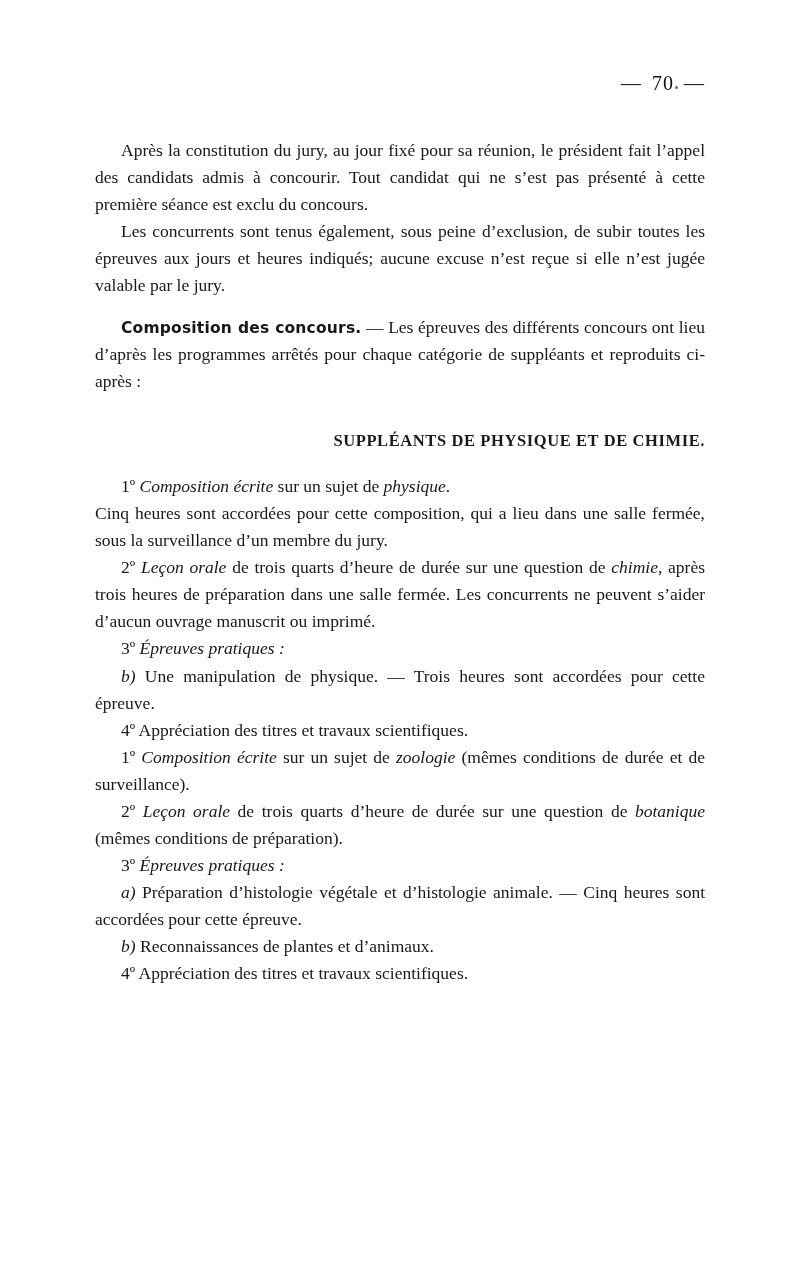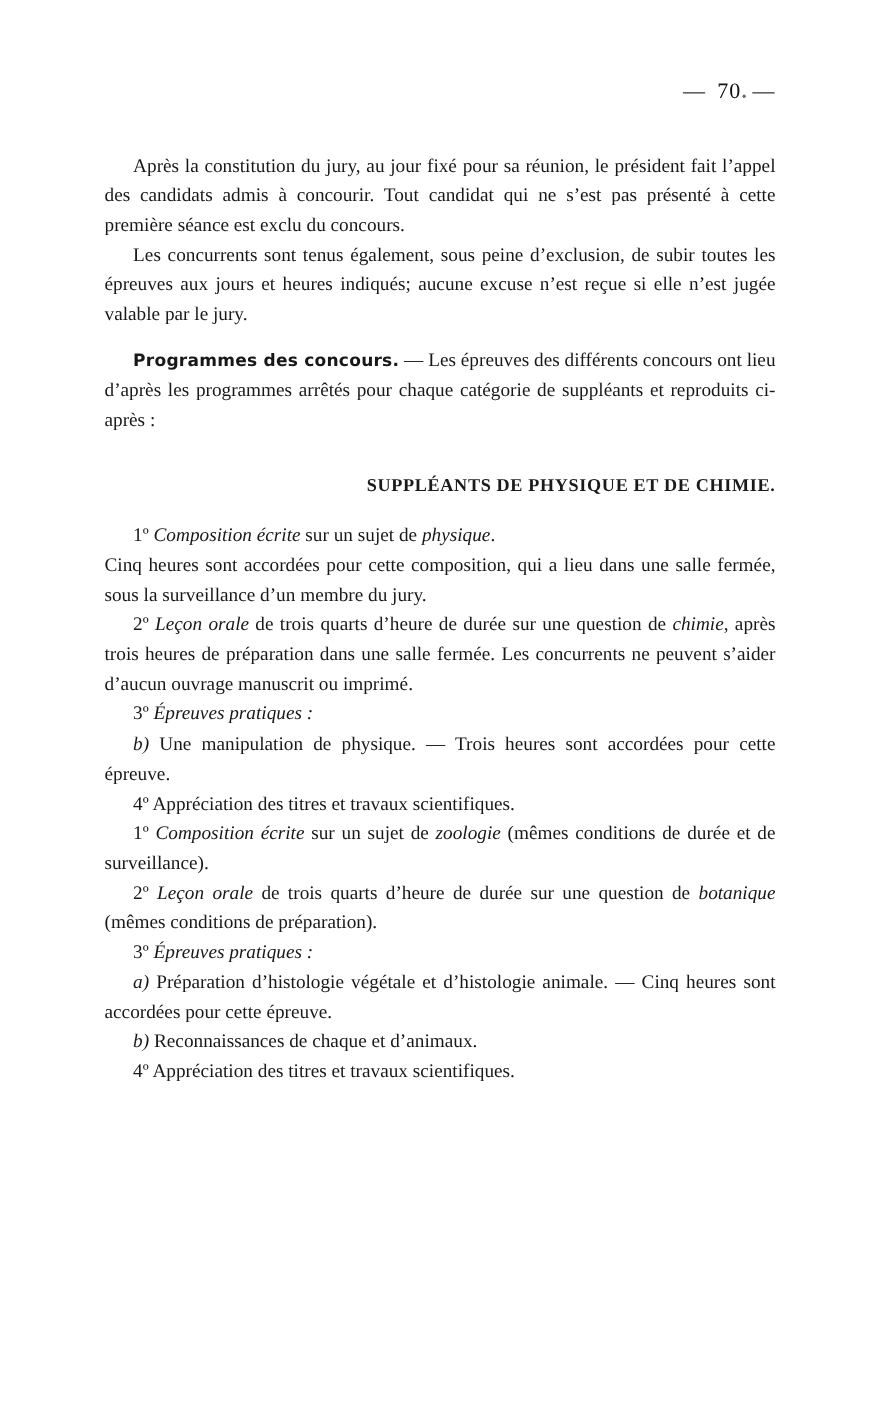--- a/index.html
+++ b/index.html
@@ -87,21 +87,21 @@
   <div class="page-header">
     <span>—</span><span class="num">70</span><span>—</span>
   </div>
   <div class="dot-artifact"></div>
 
   <p class="indent">Après la constitution du jury, au jour fixé pour sa réunion, le président fait l’appel des candidats admis à concourir. Tout candidat qui ne s’est pas présenté à cette première séance est exclu du concours.</p>
 
   <p class="indent">Les concurrents sont tenus également, sous peine d’exclusion, de subir toutes les épreuves aux jours et heures indiqués; aucune excuse n’est reçue si elle n’est jugée valable par le jury.</p>
 
   <p class="indent block-gap">
-    <span class="run-head">Programmes des concours.</span><span> — Les épreuves des différents concours ont lieu d’après les programmes arrêtés pour chaque catégorie de suppléants et reproduits ci-après :</span>
+    <span class="run-head">Composition des concours.</span><span> — Les épreuves des différents concours ont lieu d’après les programmes arrêtés pour chaque catégorie de suppléants et reproduits ci-après :</span>
   </p>
 
   <div class="section-title">SUPPLÉANTS DE PHYSIQUE ET DE CHIMIE.</div>
 
   <p class="indent">
     <span>1º</span>
     <i>Composition écrite</i><span> sur un sujet de </span><i>physique</i><span>.</span>
   </p>
   <p>Cinq heures sont accordées pour cette composition, qui a lieu dans une salle fermée, sous la surveillance d’un membre du jury.</p>
 
@@ -138,20 +138,20 @@
   <p class="indent">
     <span>3º</span>
     <i>Épreuves pratiques :</i>
   </p>
 
   <p class="indent">
     <i>a)</i><span> Préparation d’histologie végétale et d’histologie animale. — Cinq heures sont accordées pour cette épreuve.</span>
   </p>
 
   <p class="indent">
-    <i>b)</i><span> Reconnaissances de chaque et d’animaux.</span>
+    <i>b)</i><span> Reconnaissances de plantes et d’animaux.</span>
   </p>
 
   <p class="indent">
     <span>4º</span><span> Appréciation des titres et travaux scientifiques.</span>
   </p>
 
 </div>
 
 </body></html>

